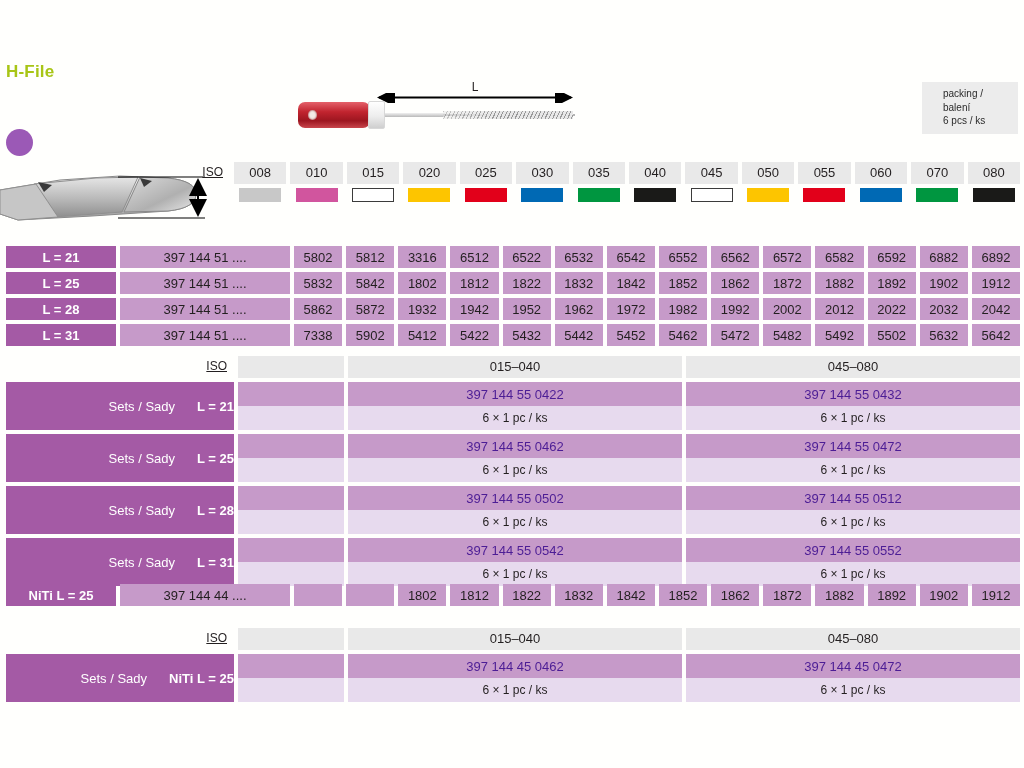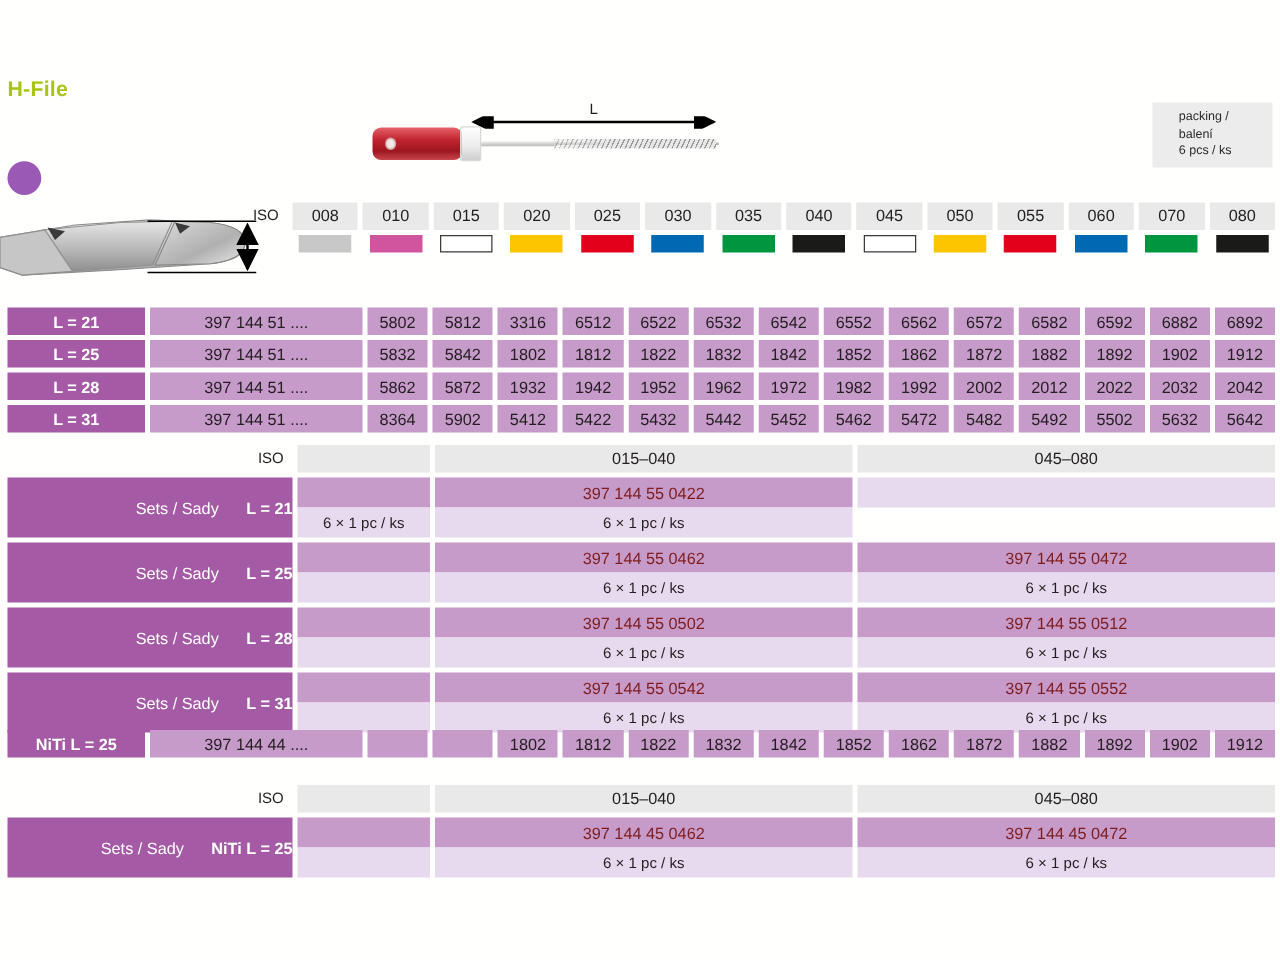--- a/index.html
+++ b/index.html
@@ -81,21 +81,21 @@
   
   .grid { position: absolute; display: grid; }
 
   .iso-hdr {
     background: #e9e9e9;
     font-size: 13px; text-align: center;
     padding: 3px 0 4px;
     color: #231f20;
   }
   .iso-hdr.label {
-    background: transparent; text-align: right; padding-right: 7px; font-size: 12px;
+    background: transparent; text-align: right; padding-right: 7px; font-size: 12px; text-decoration: underline;
   }
 
   .swatch-cell { padding: 2px 0; display: flex; align-items: center; justify-content: center; }
   .swatch { width: 42px; height: 14px; }
   .swatch.bordered { border: 1px solid #3b3b3b; }
 
   
   .row-label {
     background: #a45aa5; color: #ffffff;
     font-size: 13px; font-weight: bold;
@@ -111,21 +111,21 @@
   
   .set-label {
     background: #a45aa5; color: #ffffff;
     display: flex; align-items: center;
     padding-left: 22px; gap: 22px;
     font-size: 13px;
     justify-content: flex-end;
   }
   .set-label .bold { font-weight: bold; }
   .set-code {
-    background: #c69ac9; color: #7f1d1d;
+    background: #c69ac9; color: #4c1d95;
     font-size: 13px;
     display: flex; align-items: center; justify-content: center;
   }
   .set-qty {
     background: #e7daee; color: #231f20;
     font-size: 12px;
     display: flex; align-items: center; justify-content: center;
   }
   .set-spacer-top { background: #c69ac9; }
   .set-spacer-bot { background: #e7daee; }
@@ -319,21 +319,21 @@
         <div class="cell">1992</div>
         <div class="cell">2002</div>
         <div class="cell">2012</div>
         <div class="cell">2022</div>
         <div class="cell">2032</div>
         <div class="cell">2042</div>
       </div>
       <div style="display: grid; grid-template-columns: 110px 170px repeat(14, 1fr); column-gap: 4px; margin-bottom: 4px; height: 22px;">
         <div class="row-label">L = 31</div>
         <div class="cell ref">397 144 51 ....</div>
-        <div class="cell">8364</div>
+        <div class="cell">7338</div>
         <div class="cell">5902</div>
         <div class="cell">5412</div>
         <div class="cell">5422</div>
         <div class="cell">5432</div>
         <div class="cell">5442</div>
         <div class="cell">5452</div>
         <div class="cell">5462</div>
         <div class="cell">5472</div>
         <div class="cell">5482</div>
         <div class="cell">5492</div>
@@ -350,20 +350,21 @@
         <div class="iso-hdr">015–040</div>
         <div class="iso-hdr">045–080</div>
       </div>
       <div style="display: grid; grid-template-columns: 228px 106px 1fr 1fr; grid-template-rows: 24px 24px; column-gap: 4px; margin-bottom: 4px;">
         <div class="set-label" style="grid-row: 1 / span 2;">
           <span>Sets / Sady</span>
           <span class="bold">L = 21</span>
         </div>
         <div class="set-spacer-top"></div>
         <div class="set-code">397 144 55 0422</div>
+        <div class="set-code">397 144 55 0432</div>
         <div class="set-spacer-bot"></div>
         <div class="set-qty">6 × 1 pc / ks</div>
         <div class="set-qty">6 × 1 pc / ks</div>
       </div>
       <div style="display: grid; grid-template-columns: 228px 106px 1fr 1fr; grid-template-rows: 24px 24px; column-gap: 4px; margin-bottom: 4px;">
         <div class="set-label" style="grid-row: 1 / span 2;">
           <span>Sets / Sady</span>
           <span class="bold">L = 25</span>
         </div>
         <div class="set-spacer-top"></div>

